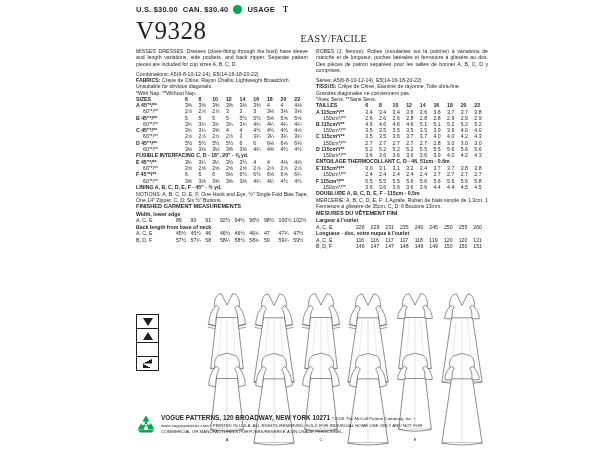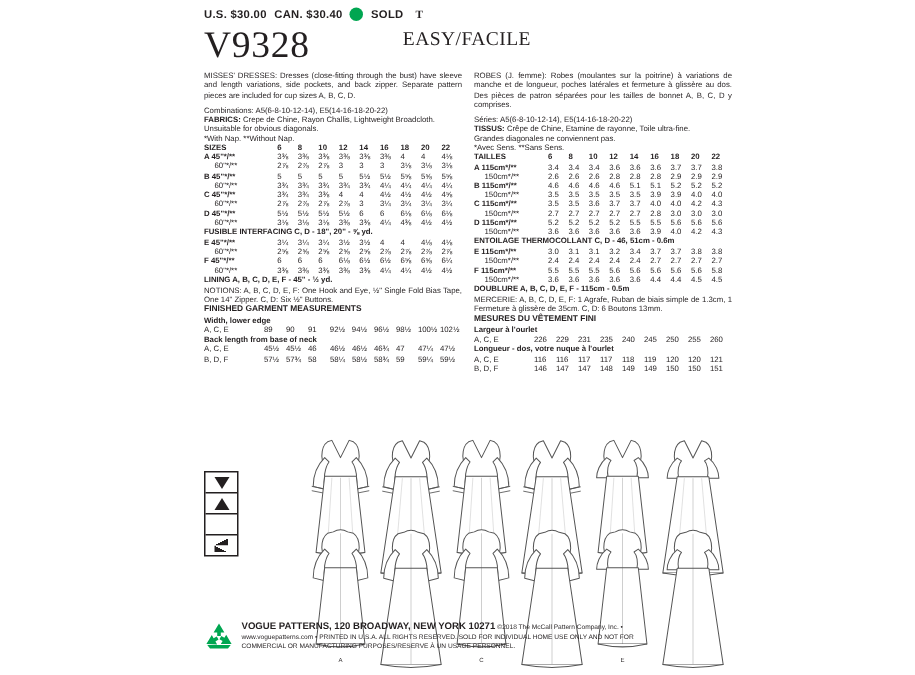--- a/index.html
+++ b/index.html
@@ -10,23 +10,23 @@
   }
   .page{position:relative;width:610px;height:450px;}
   .sheet{position:absolute;left:136px;top:0px;width:352px;height:450px;}
 
   
   .pricerow{display:flex;gap:5px;padding-top:5px;height:12px;}
   .pricerow span{font-size:7.5px;font-weight:bold;letter-spacing:.2px;}
   .dot{width:9px;height:9px;border-radius:50%;background:#00a651;display:inline-block;}
   .tmark{font-size:11px;font-weight:bold;font-family:"Liberation Serif",serif;margin-left:3px;}
 
-  .titlerow{display:flex;align-items:flex-start;margin-top:1px;}
+  .titlerow{display:flex;align-items:flex-end;margin-top:1px;}
   .patnum{font-family:"Liberation Serif",serif;font-size:25px;letter-spacing:.5px;line-height:26px;}
-  .easy{font-family:"Liberation Serif",serif;font-size:13px;letter-spacing:.3px;margin-left:62px;}
+  .easy{font-family:"Liberation Serif",serif;font-size:10px;letter-spacing:.3px;margin-left:94px;}
 
   
   .cols{display:flex;margin-top:4px;}
   .col{width:172px;}
   .col.right{margin-left:8px;}
 
   p.blk{margin:0;font-size:5.2px;line-height:6.3px;text-align:justify;}
   p.blk b{font-weight:bold;}
   .gap{height:4px;}
 
@@ -73,21 +73,21 @@
 </head>
 <body>
 
 <div class="page">
  <div class="sheet">
 
   <div class="pricerow">
     <span>U.S. $30.00</span>
     <span>CAN. $30.40</span>
     <span class="dot"></span>
-    <span>SOLD</span>
+    <span>USAGE</span>
     <span class="tmark">T</span>
   </div>
 
   <div class="titlerow">
     <div class="patnum">V9328</div>
     <div class="easy">EASY/FACILE</div>
   </div>
 
   <div class="cols">
 

